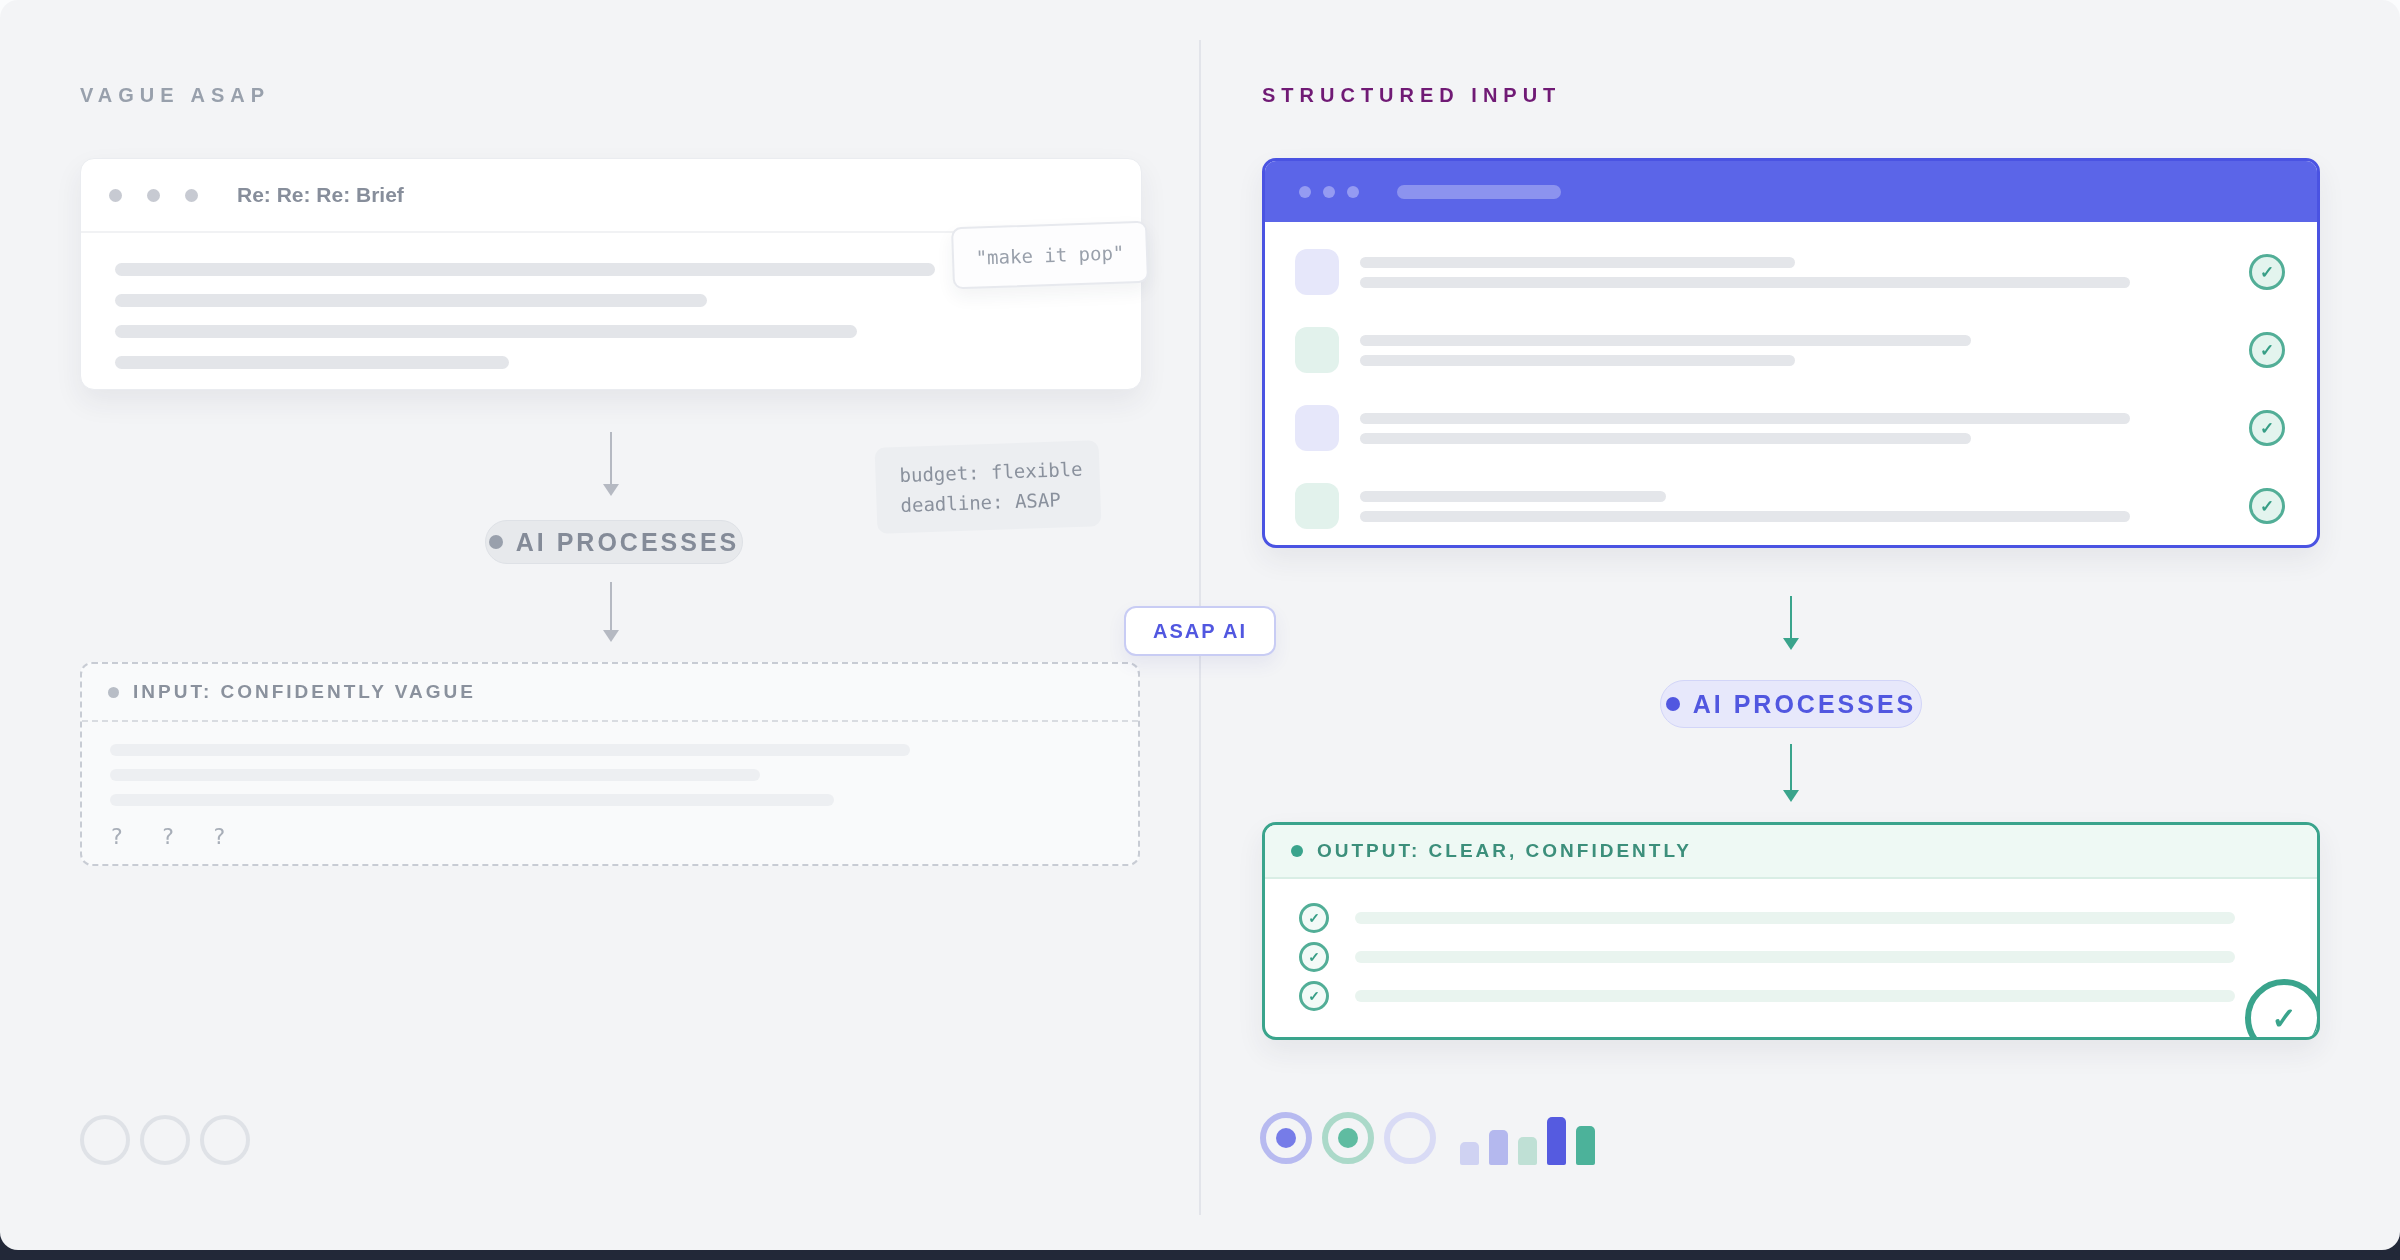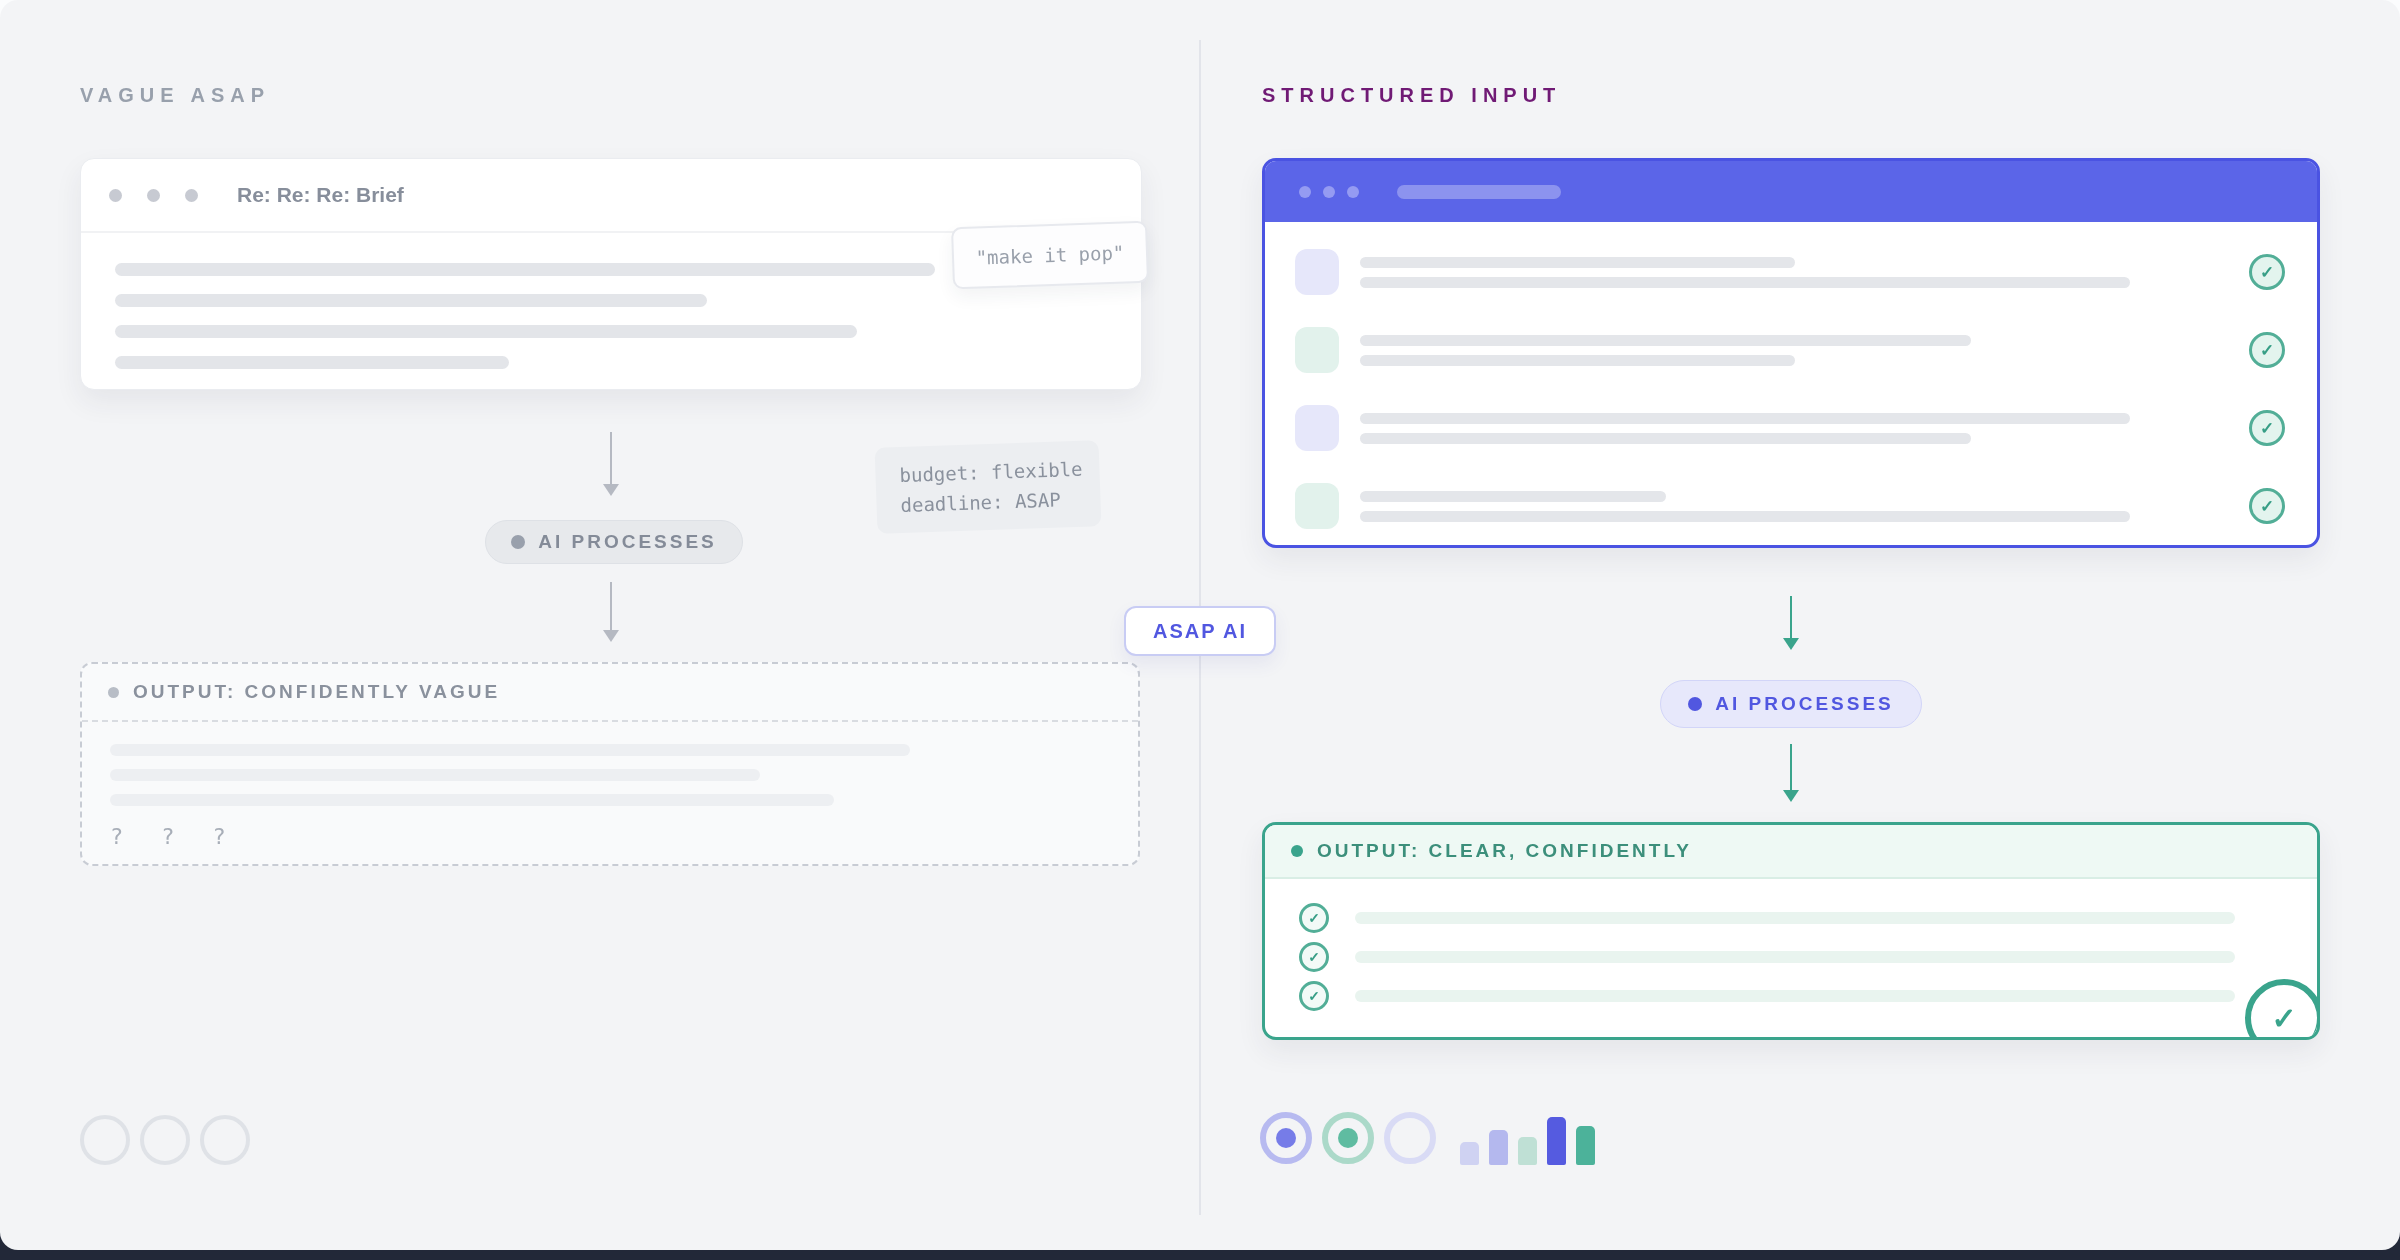--- a/index.html
+++ b/index.html
@@ -19,21 +19,21 @@
   .col-label{
     position:absolute;font-size:20px;font-weight:bold;letter-spacing:6px;color:#98a0ac;
   }
   .sk-bar{border-radius:7px;background:#e3e5e9;height:13px;}
   .card{
     position:absolute;background:#fff;border-radius:14px;
     box-shadow:0 12px 28px rgba(40,45,70,.07);
   }
   .pill{
     position:absolute;display:flex;align-items:center;justify-content:center;gap:13px;
-    border-radius:999px;font-weight:bold;font-size:19px;letter-spacing:3px;
+    border-radius:999px;font-weight:bold;font-size:25px;letter-spacing:3px;
   }
   .pill .dot{width:14px;height:14px;border-radius:50%;}
   .arrow{position:absolute;width:16px;}
   .arrow .stem{width:2px;margin:0 auto;height:calc(100% - 12px);}
   .arrow .head{width:0;height:0;border-left:8px solid transparent;border-right:8px solid transparent;margin:0 auto;}
   .arrow-gray .stem{background:#b5b9c2;}
   .arrow-gray .head{border-top:12px solid #b5b9c2;}
   .arrow-green .stem{background:#3aa48c;}
   .arrow-green .head{border-top:12px solid #3aa48c;}
 
@@ -175,21 +175,21 @@
   </div>
 
   <div class="arrow arrow-gray" style="left:603px;top:582px;height:60px;">
     <div class="stem"></div>
       <div class="head"></div>
   </div>
 
   <div class="vague-card">
     <div class="vague-head">
       <span class="dot"></span>
-      <span class="vague-title">OUTPUT: CONFIDENTLY VAGUE</span>
+      <span class="vague-title">INPUT: CONFIDENTLY VAGUE</span>
     </div>
     <div class="vague-bars">
         <div class="sk-bar" style="width: 800px;"></div>
         <div class="sk-bar" style="width: 650px;"></div>
         <div class="sk-bar" style="width: 724px;"></div>
       </div>
     <div class="q-row"><span>?</span><span>?</span><span>?</span></div>
   </div>
 
   <div class="ghost-circles">

